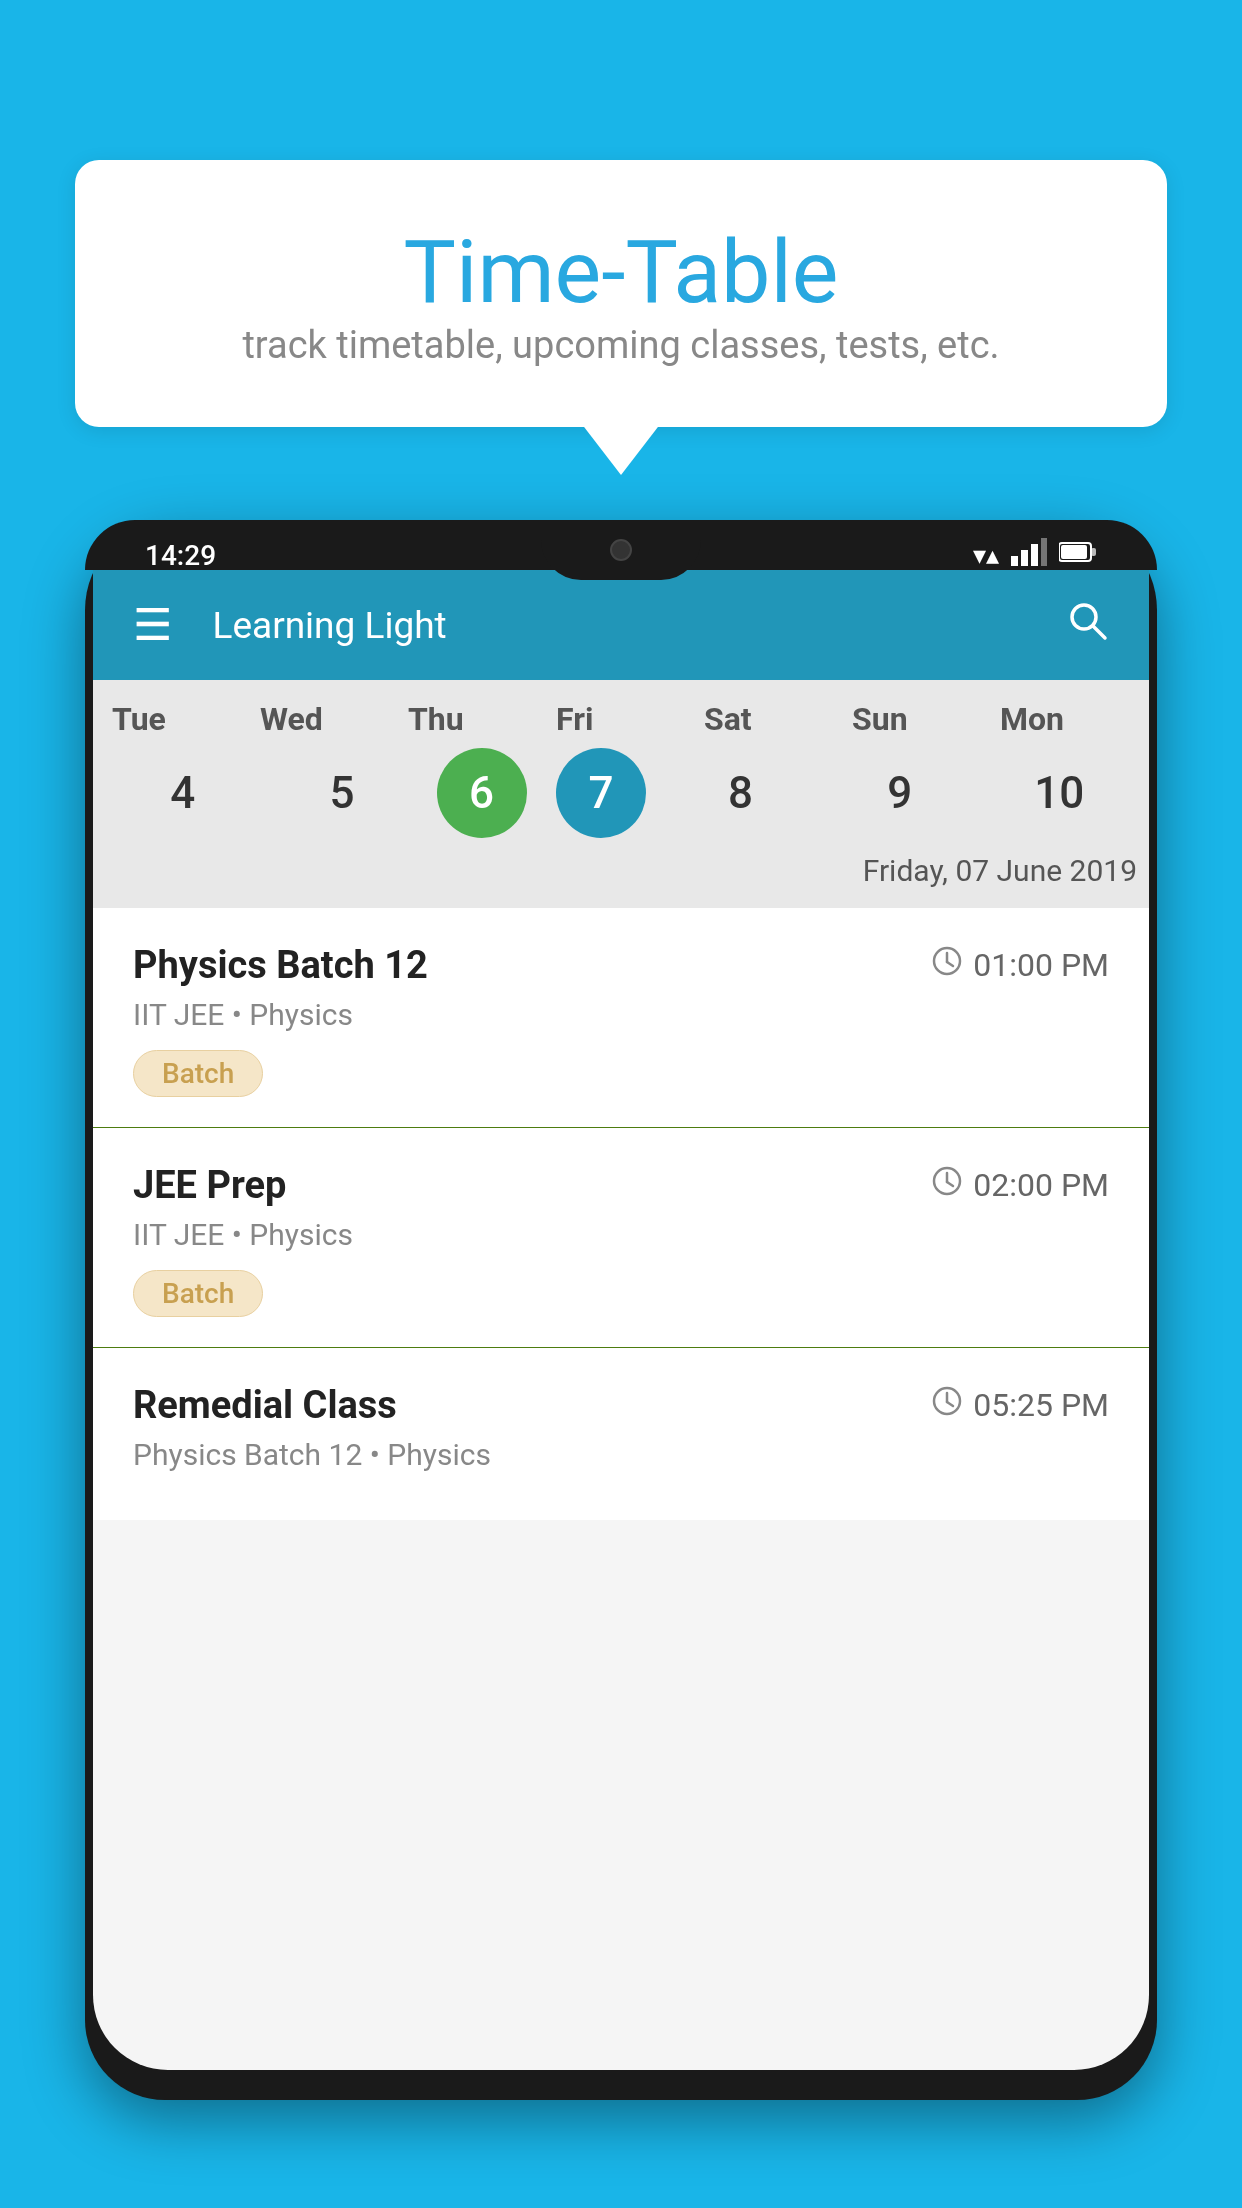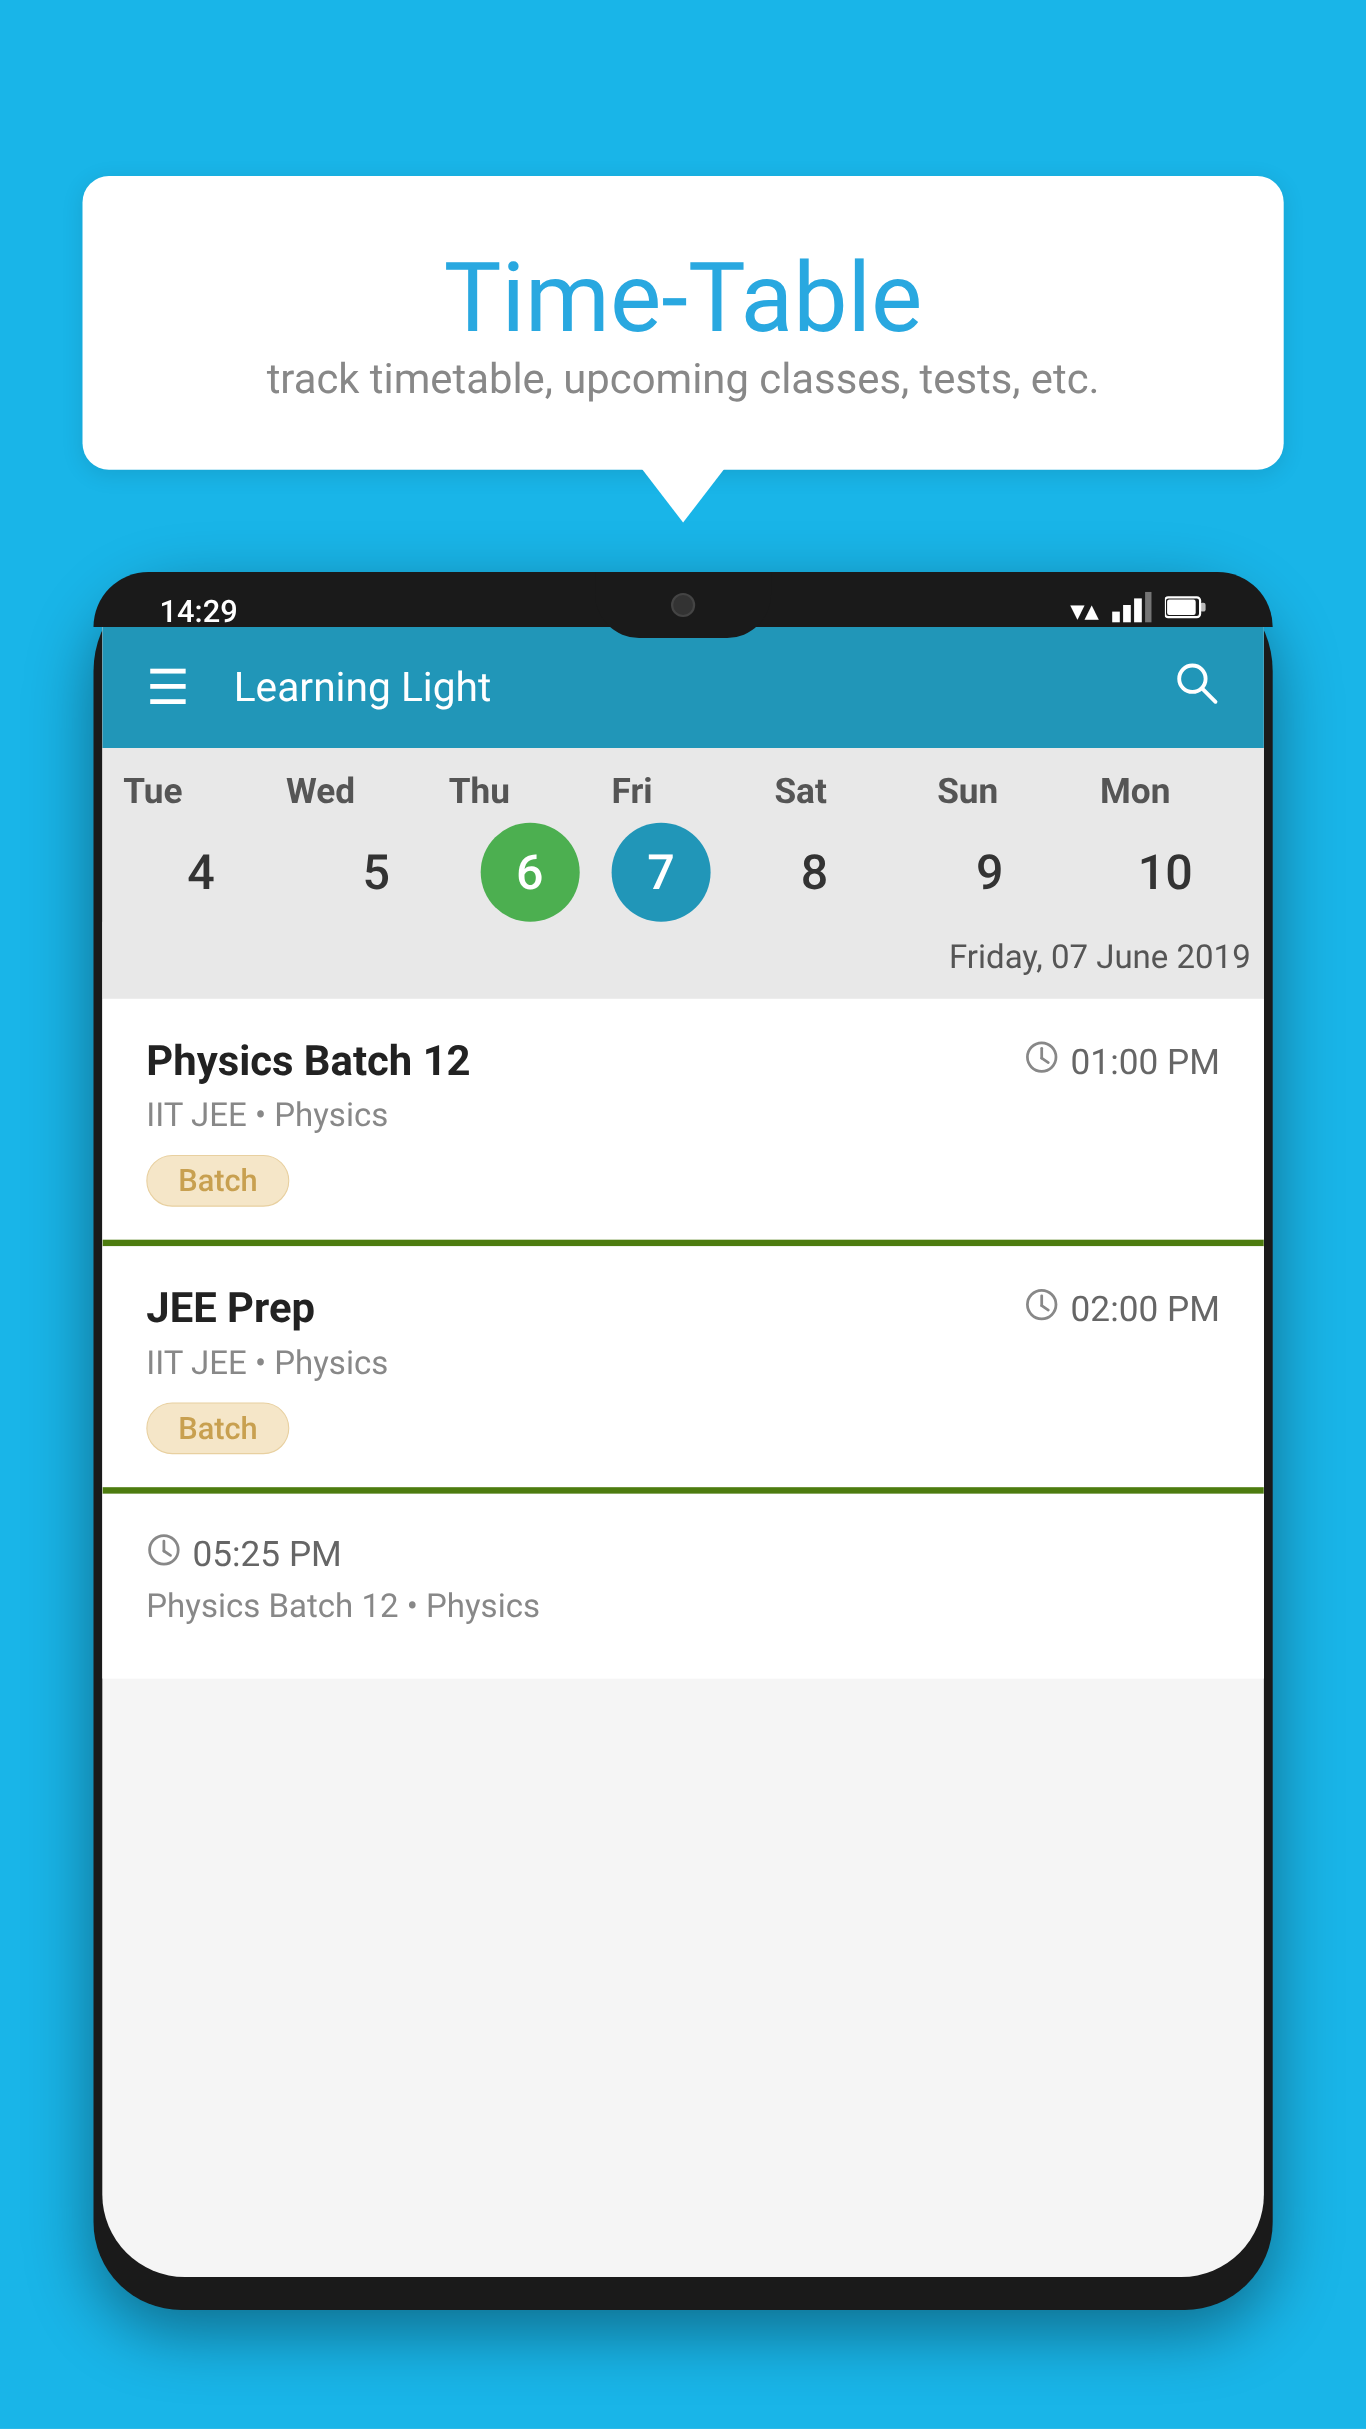--- a/index.html
+++ b/index.html
@@ -224,21 +224,21 @@
     }
 
     
     .schedule-list {
       background: white;
       overflow-y: auto;
     }
 
     .schedule-item {
       padding: 35px 40px 30px 40px;
-      border-bottom: 6px solid #4d7c0f;
+      border-bottom: 1px solid #4d7c0f;
       background: white;
     }
 
     .schedule-item-header {
       display: flex;
       justify-content: space-between;
       align-items: center;
       margin-bottom: 10px;
     }
 
@@ -387,20 +387,21 @@
               </span>
               02:00 PM
             </span>
           </div>
           <div class="schedule-subtitle">IIT JEE • Physics</div>
           <span class="batch-tag">Batch</span>
         </div>
 
         <div class="schedule-item" style="border-bottom:none;">
           <div class="schedule-item-header">
+            <span class="schedule-title">Remedial Class</span>
             <span class="schedule-time">
               <span>
                 <svg width="32" height="32" viewBox="0 0 32 32" fill="none">
                   <circle cx="16" cy="16" r="13" stroke="#888" stroke-width="2.5"></circle>
                   <line x1="16" y1="8" x2="16" y2="17" stroke="#888" stroke-width="2.5" stroke-linecap="round"></line>
                   <line x1="16" y1="17" x2="22" y2="21" stroke="#888" stroke-width="2.5" stroke-linecap="round"></line>
                 </svg>
               </span>
               05:25 PM
             </span>

